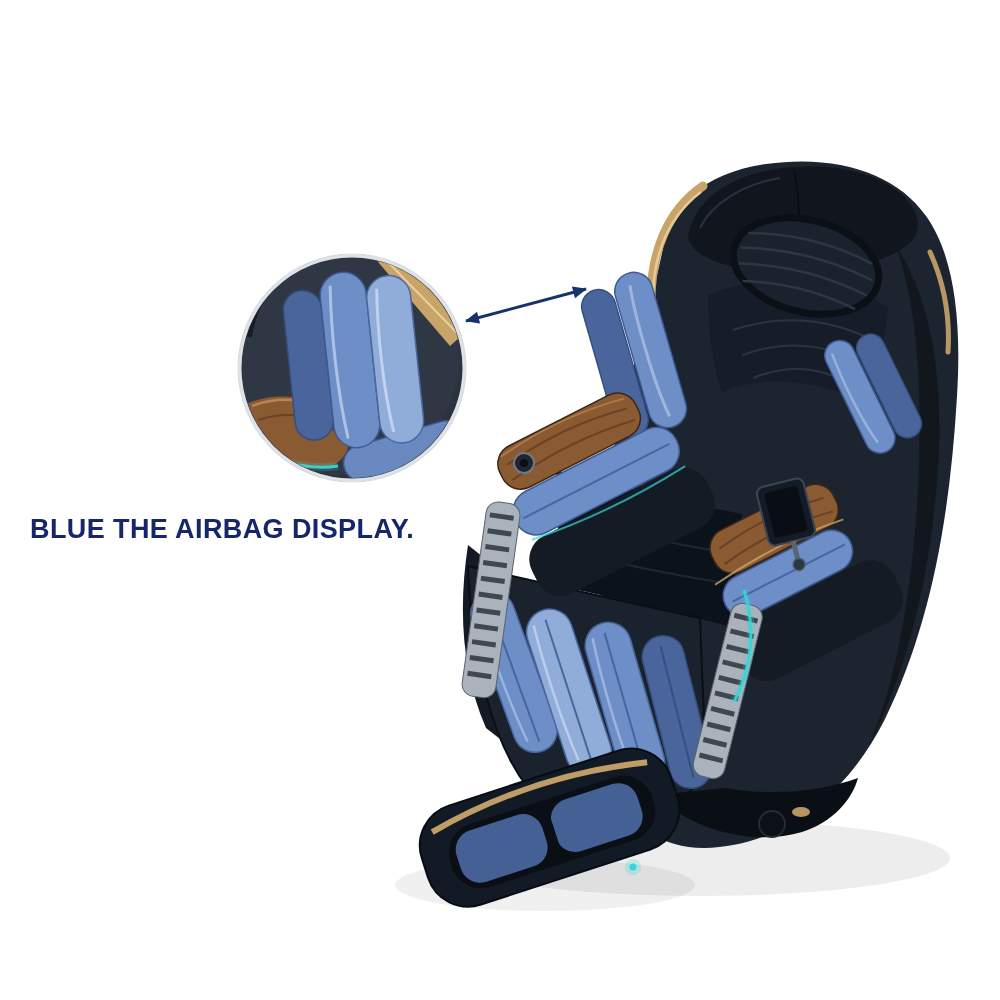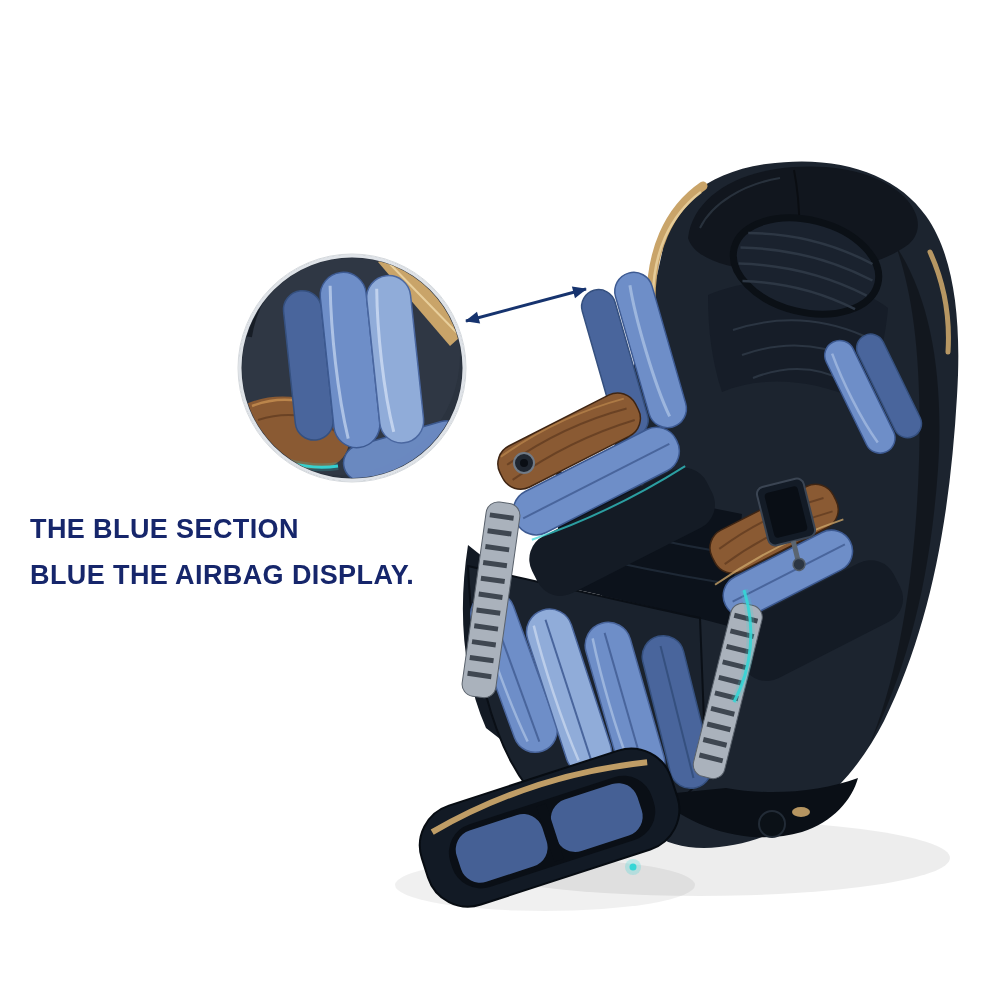--- a/index.html
+++ b/index.html
@@ -14,21 +14,20 @@
     color: var(--caption-text, #16266b);
     font-weight: 700; font-size: 27px; line-height: 46px;
     letter-spacing: 0.4px; white-space: nowrap;
   }
   .scene { position: absolute; left: 0; top: 0; width: 1000px; height: 1000px; }
 </style>
 </head>
 <body>
 
 <div class="caption">
-  <div>THE BLUE SECTION</div>
   <div>BLUE THE AIRBAG DISPLAY.</div>
 </div>
 
 <svg class="scene" viewBox="0 0 1000 1000" xmlns="http://www.w3.org/2000/svg">
   <defs>
     <clipPath id="calloutClip">
         <circle cx="352" cy="368" r="110"></circle>
       </clipPath>
     <marker id="ah" markerUnits="userSpaceOnUse" markerWidth="18" markerHeight="16" refX="15" refY="8" orient="auto-start-reverse">
       <path d="M2,2 L16,8 L2,14 Z" fill="var(--arrow,#16336e)"></path>

